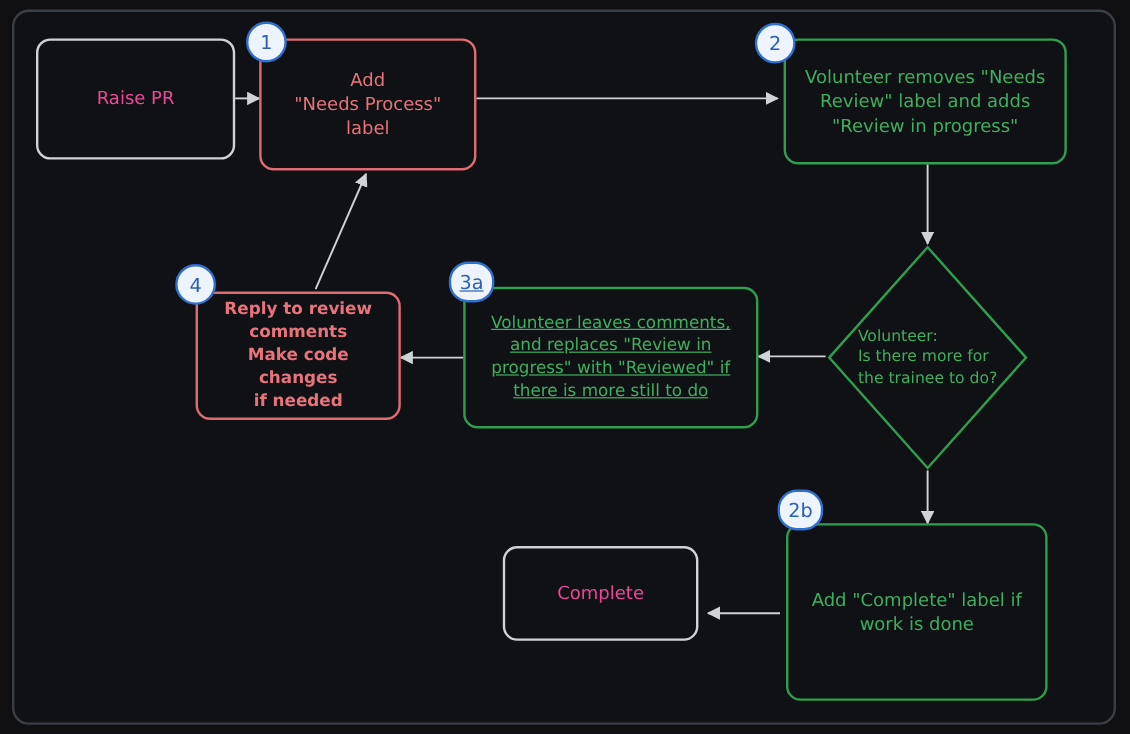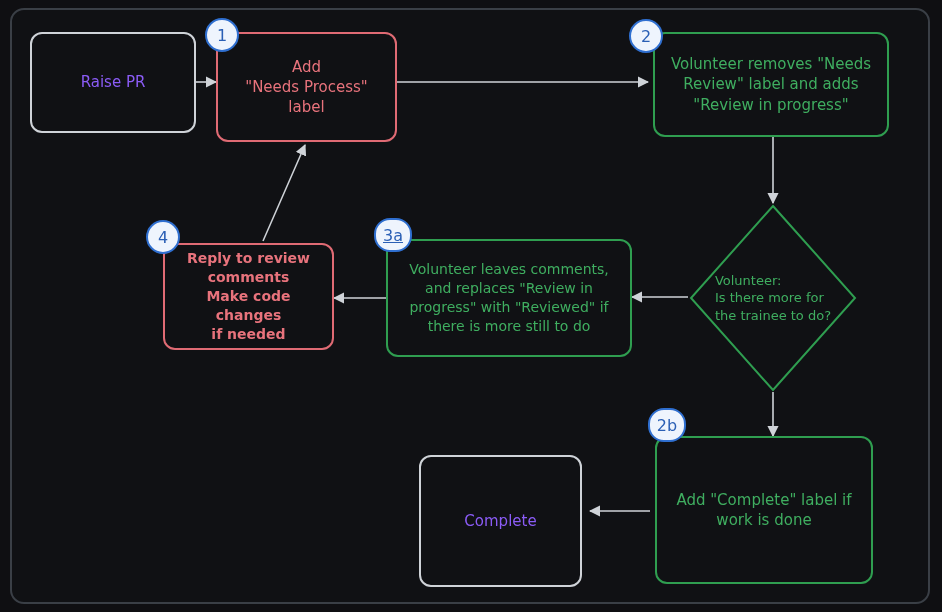--- a/index.html
+++ b/index.html
@@ -35,21 +35,21 @@
   }
   .node {
     position: absolute;
     box-sizing: border-box;
     display: flex;
     align-items: center;
     justify-content: center;
     text-align: center;
     border-radius: 12px;
     border: 2px solid #cfd3d8;
-    color: #8b5cf6;
+    color: #ec4899;
     font-size: 15px;
     line-height: 1.35;
     padding: 6px 10px;
   }
   .node.red {
     border-color: #e06b74;
     color: #e8737c;
   }
   .node.green {
     border-color: #2f9e50;
@@ -159,21 +159,21 @@
 
   <div class="diamond-wrap" style="left:688px; top:203px; width:170px; height:190px;">
     <svg class="diamond-shape" viewBox="0 0 170 190">
       <polygon points="85,3 167,95 85,187 3,95" fill="none" stroke="#2f9e50" stroke-width="2"></polygon>
     </svg>
     <div class="diamond-label">Volunteer:
 Is there more for
 the trainee to do?</div>
   </div>
 
-  <div class="node green" style="left:386px; top:239px; width:246px; height:118px; font-size:14px;">
+  <div class="node green" style="left:386px; top:239px; width:246px; height:118px; font-size:14px;text-decoration:underline;">
     <span class="txt">Volunteer leaves comments,
 and replaces "Review in
 progress" with "Reviewed" if
 there is more still to do</span>
   </div>
   <div class="badge" style="left:374px; top:218px; width:34px; height:30px; border-radius:16px;text-decoration:underline;">
     <span>3a</span>
   </div>
 
   <div class="node red" style="left:163px; top:243px; width:171px; height:107px; font-size:14px;font-weight:bold;">
@@ -187,18 +187,18 @@
   </div>
 
   <div class="node green" style="left:655px; top:436px; width:218px; height:148px;">
     <span class="txt">Add "Complete" label if
 work is done</span>
   </div>
   <div class="badge" style="left:648px; top:408px; width:34px; height:30px; border-radius:16px;">
     <span>2b</span>
   </div>
 
-  <div class="node" style="left:419px; top:455px; width:163px; height:132px;">
+  <div class="node" style="left:419px; top:455px; width:163px; height:79px;">
     <span class="txt">Complete</span>
   </div>
 
 
 </div>
 
 </body></html>

